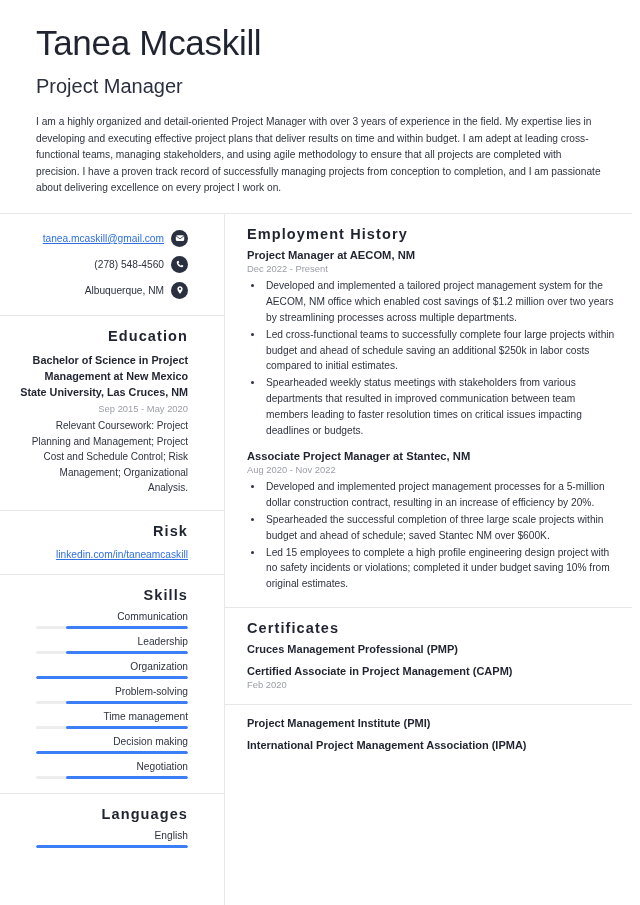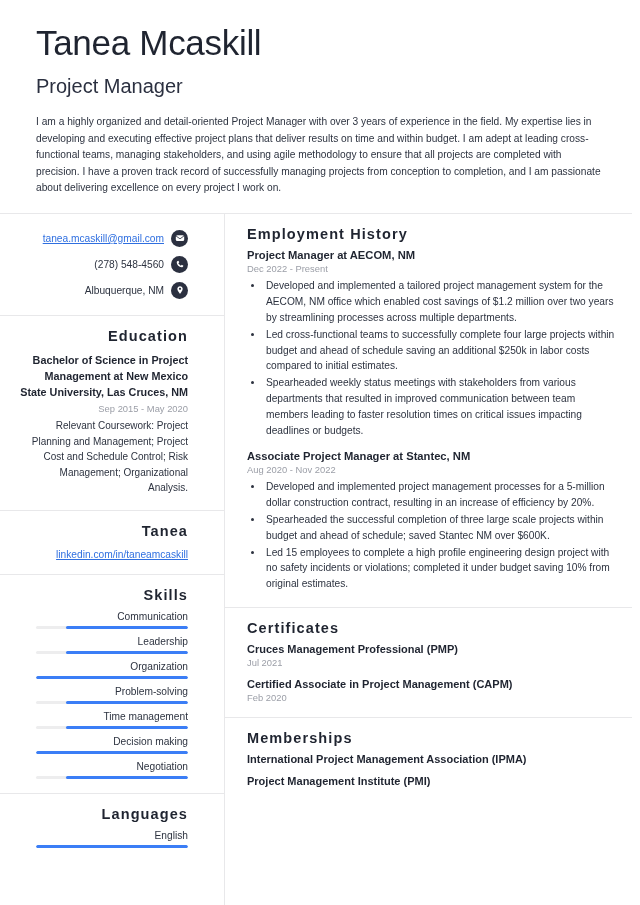--- a/index.html
+++ b/index.html
@@ -284,21 +284,21 @@
       </div>
 
       <div class="l-section">
         <div class="l-heading">Education</div>
         <div class="edu-degree">Bachelor of Science in Project Management at New Mexico State University, Las Cruces, NM</div>
         <div class="edu-date">Sep 2015 - May 2020</div>
         <div class="edu-desc">Relevant Coursework: Project Planning and Management; Project Cost and Schedule Control; Risk Management; Organizational Analysis.</div>
       </div>
 
       <div class="l-section">
-        <div class="l-heading">Tanea</div>
+        <div class="l-heading">Risk</div>
         <div class="link-item">linkedin.com/in/taneamcaskill</div>
       </div>
 
       <div class="l-section">
         <div class="l-heading">Skills</div>
 
         <div class="skill-item">
           <div class="skill-label">Communication</div>
           <div class="skill-track">
             <div class="skill-fill" style="width: 80%;"></div>
@@ -384,31 +384,29 @@
             <li>Led 15 employees to complete a high profile engineering design project with no safety incidents or violations; completed it under budget saving 10% from original estimates.</li>
           </ul>
         </div>
       </div>
 
       <div class="r-section">
         <div class="r-heading">Certificates</div>
 
         <div class="cert-block">
           <div class="cert-title">Cruces Management Professional (PMP)</div>
-          <div class="cert-date">Jul 2021</div>
         </div>
 
         <div class="cert-block">
           <div class="cert-title">Certified Associate in Project Management (CAPM)</div>
           <div class="cert-date">Feb 2020</div>
         </div>
       </div>
 
       <div class="r-section no-border">
-        <div class="r-heading">Memberships</div>
+        <div class="mem-item">Project Management Institute (PMI)</div>
         <div class="mem-item">International Project Management Association (IPMA)</div>
-        <div class="mem-item">Project Management Institute (PMI)</div>
       </div>
 
     </div>
 
   </div>
 </div>
 
 </body></html>

